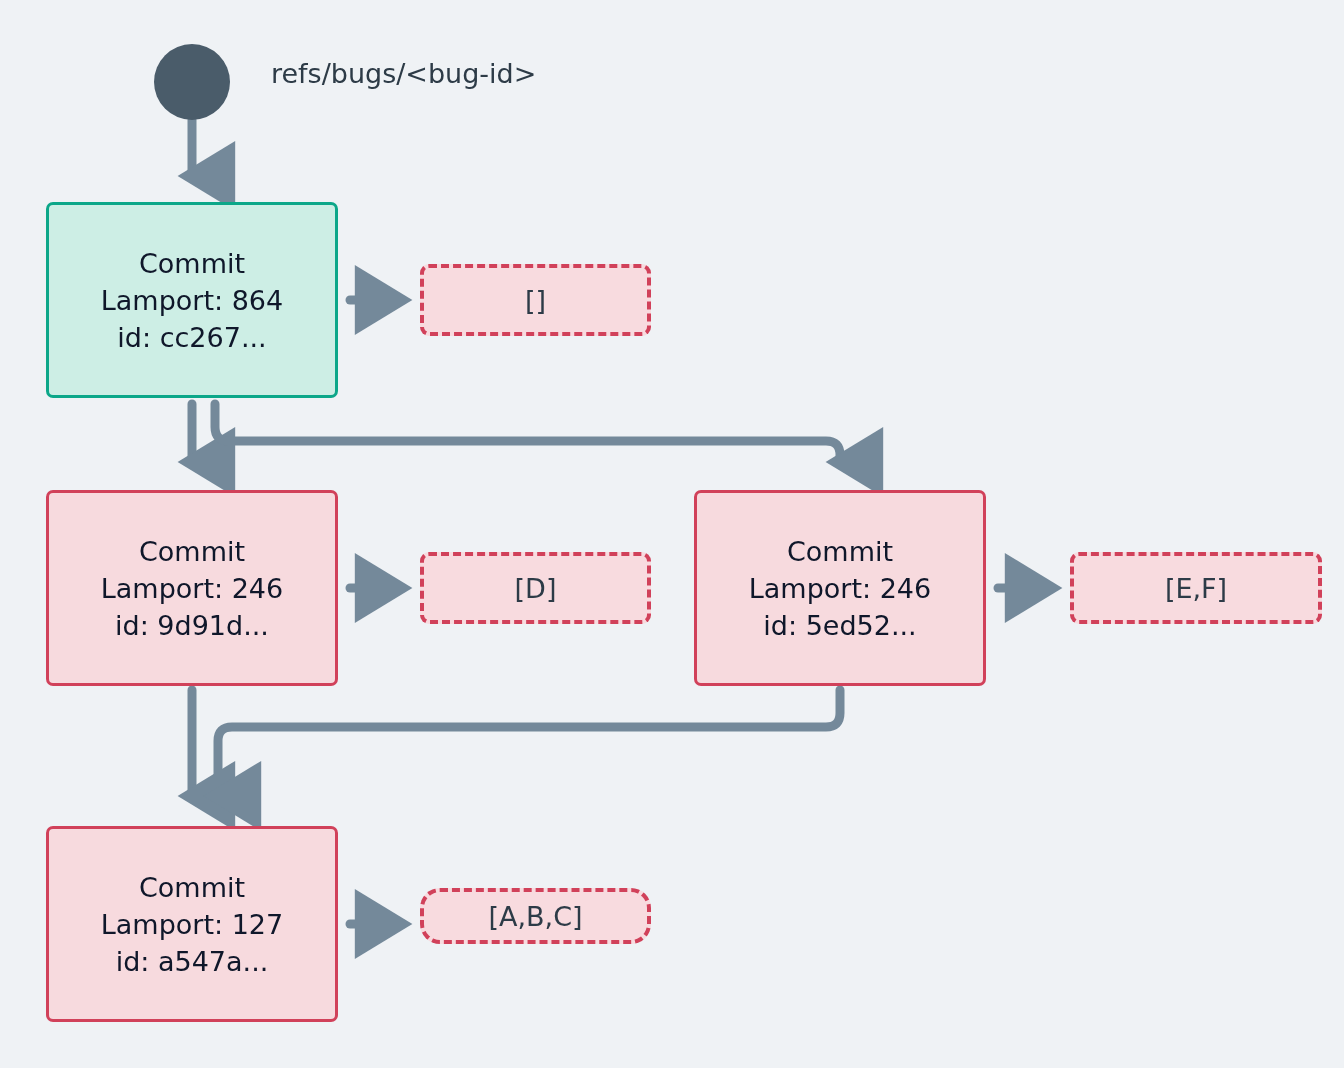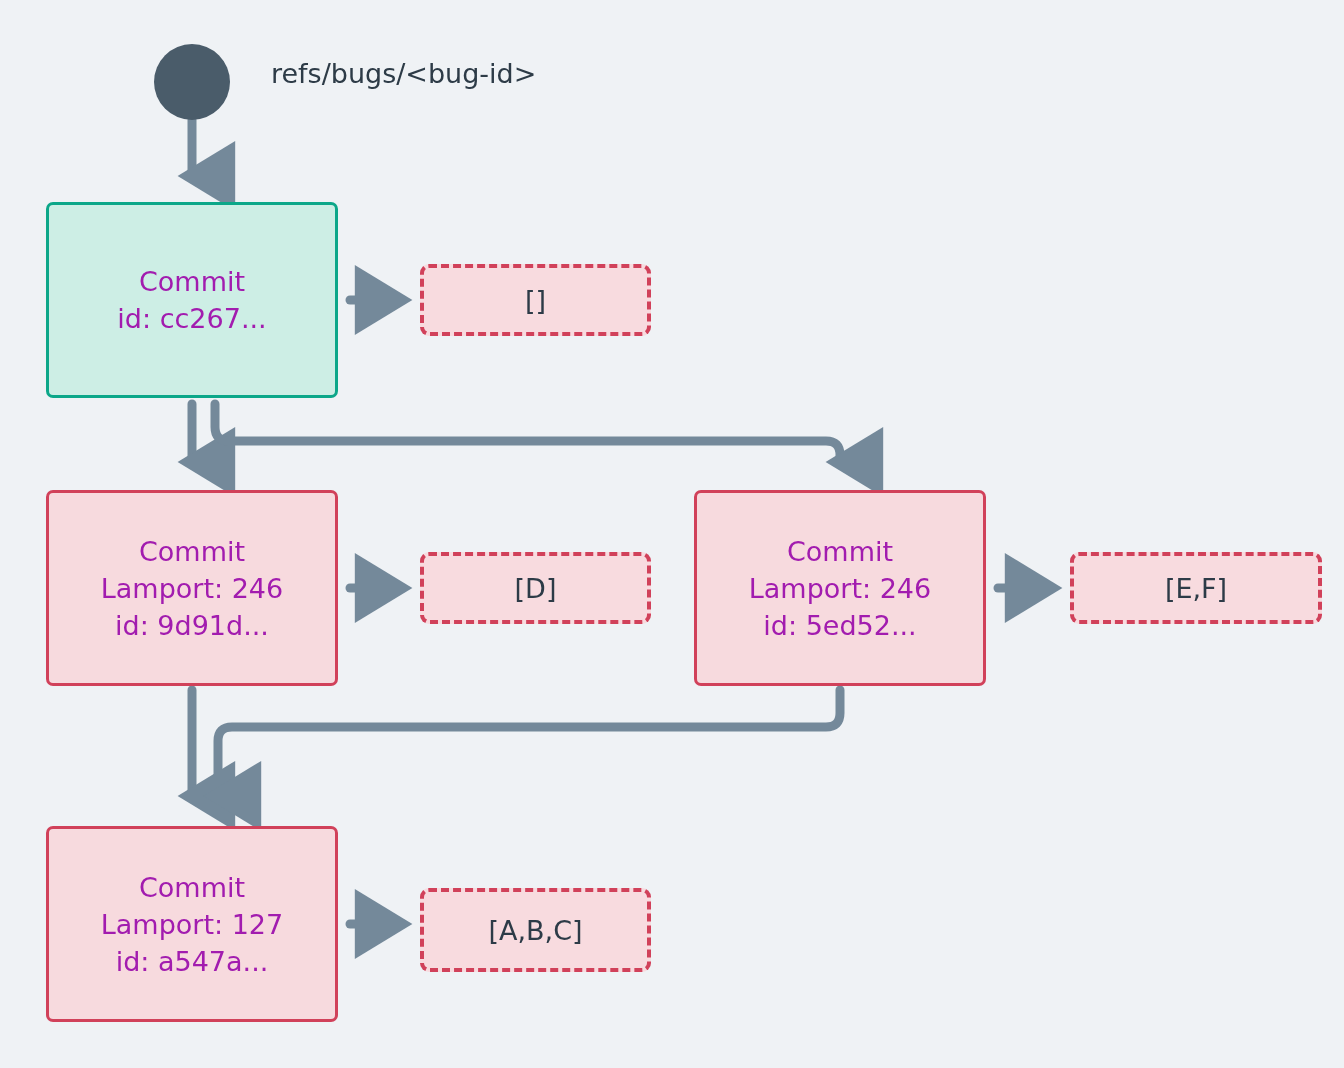--- a/index.html
+++ b/index.html
@@ -48,21 +48,21 @@
 
   
   .node {
     position: absolute;
     box-sizing: border-box;
     border-radius: 7px;
     display: flex;
     flex-direction: column;
     align-items: center;
     justify-content: center;
-    color: #a21caf;
+    color: #0f172a;
     font-size: 27px;
     line-height: 1.0;
   }
   .node .ln {
     display: block;
     white-space: nowrap;
     padding: 5px 0;
   }
   .node.teal {
     background: #cdeee5;
@@ -122,20 +122,21 @@
     </g>
   </svg>
 
   <div class="ref-circle" style="left:154px; top:44px; width:76px; height:76px;"></div>
 
   <div class="ref-label" style="left:271px; top:60px;">refs/bugs/&lt;bug-id&gt;</div>
 
 
   <div class="node teal" style="left:46px; top:202px; width:292px; height:196px;">
     <span class="ln">Commit</span>
+    <span class="ln">Lamport: 864</span>
     <span class="ln">id: cc267...</span>
   </div>
 
   <div class="node pink" style="left:46px; top:490px; width:292px; height:196px;">
     <span class="ln">Commit</span>
     <span class="ln">Lamport: 246</span>
     <span class="ln">id: 9d91d...</span>
   </div>
 
   <div class="node pink" style="left:694px; top:490px; width:292px; height:196px;">
@@ -149,15 +150,15 @@
     <span class="ln">Lamport: 127</span>
     <span class="ln">id: a547a...</span>
   </div>
 
   <div class="opbox" style="left:420px; top:264px; width:231px; height:72px;">[]</div>
 
   <div class="opbox" style="left:420px; top:552px; width:231px; height:72px;">[D]</div>
 
   <div class="opbox" style="left:1070px; top:552px; width:252px; height:72px;">[E,F]</div>
 
-  <div class="opbox" style="left:420px; top:888px; width:231px; height:84px;">[A,B,C]</div>
+  <div class="opbox" style="left:420px; top:888px; width:231px; height:56px;border-radius:20px;">[A,B,C]</div>
 
 </div>
 
 </body></html>

